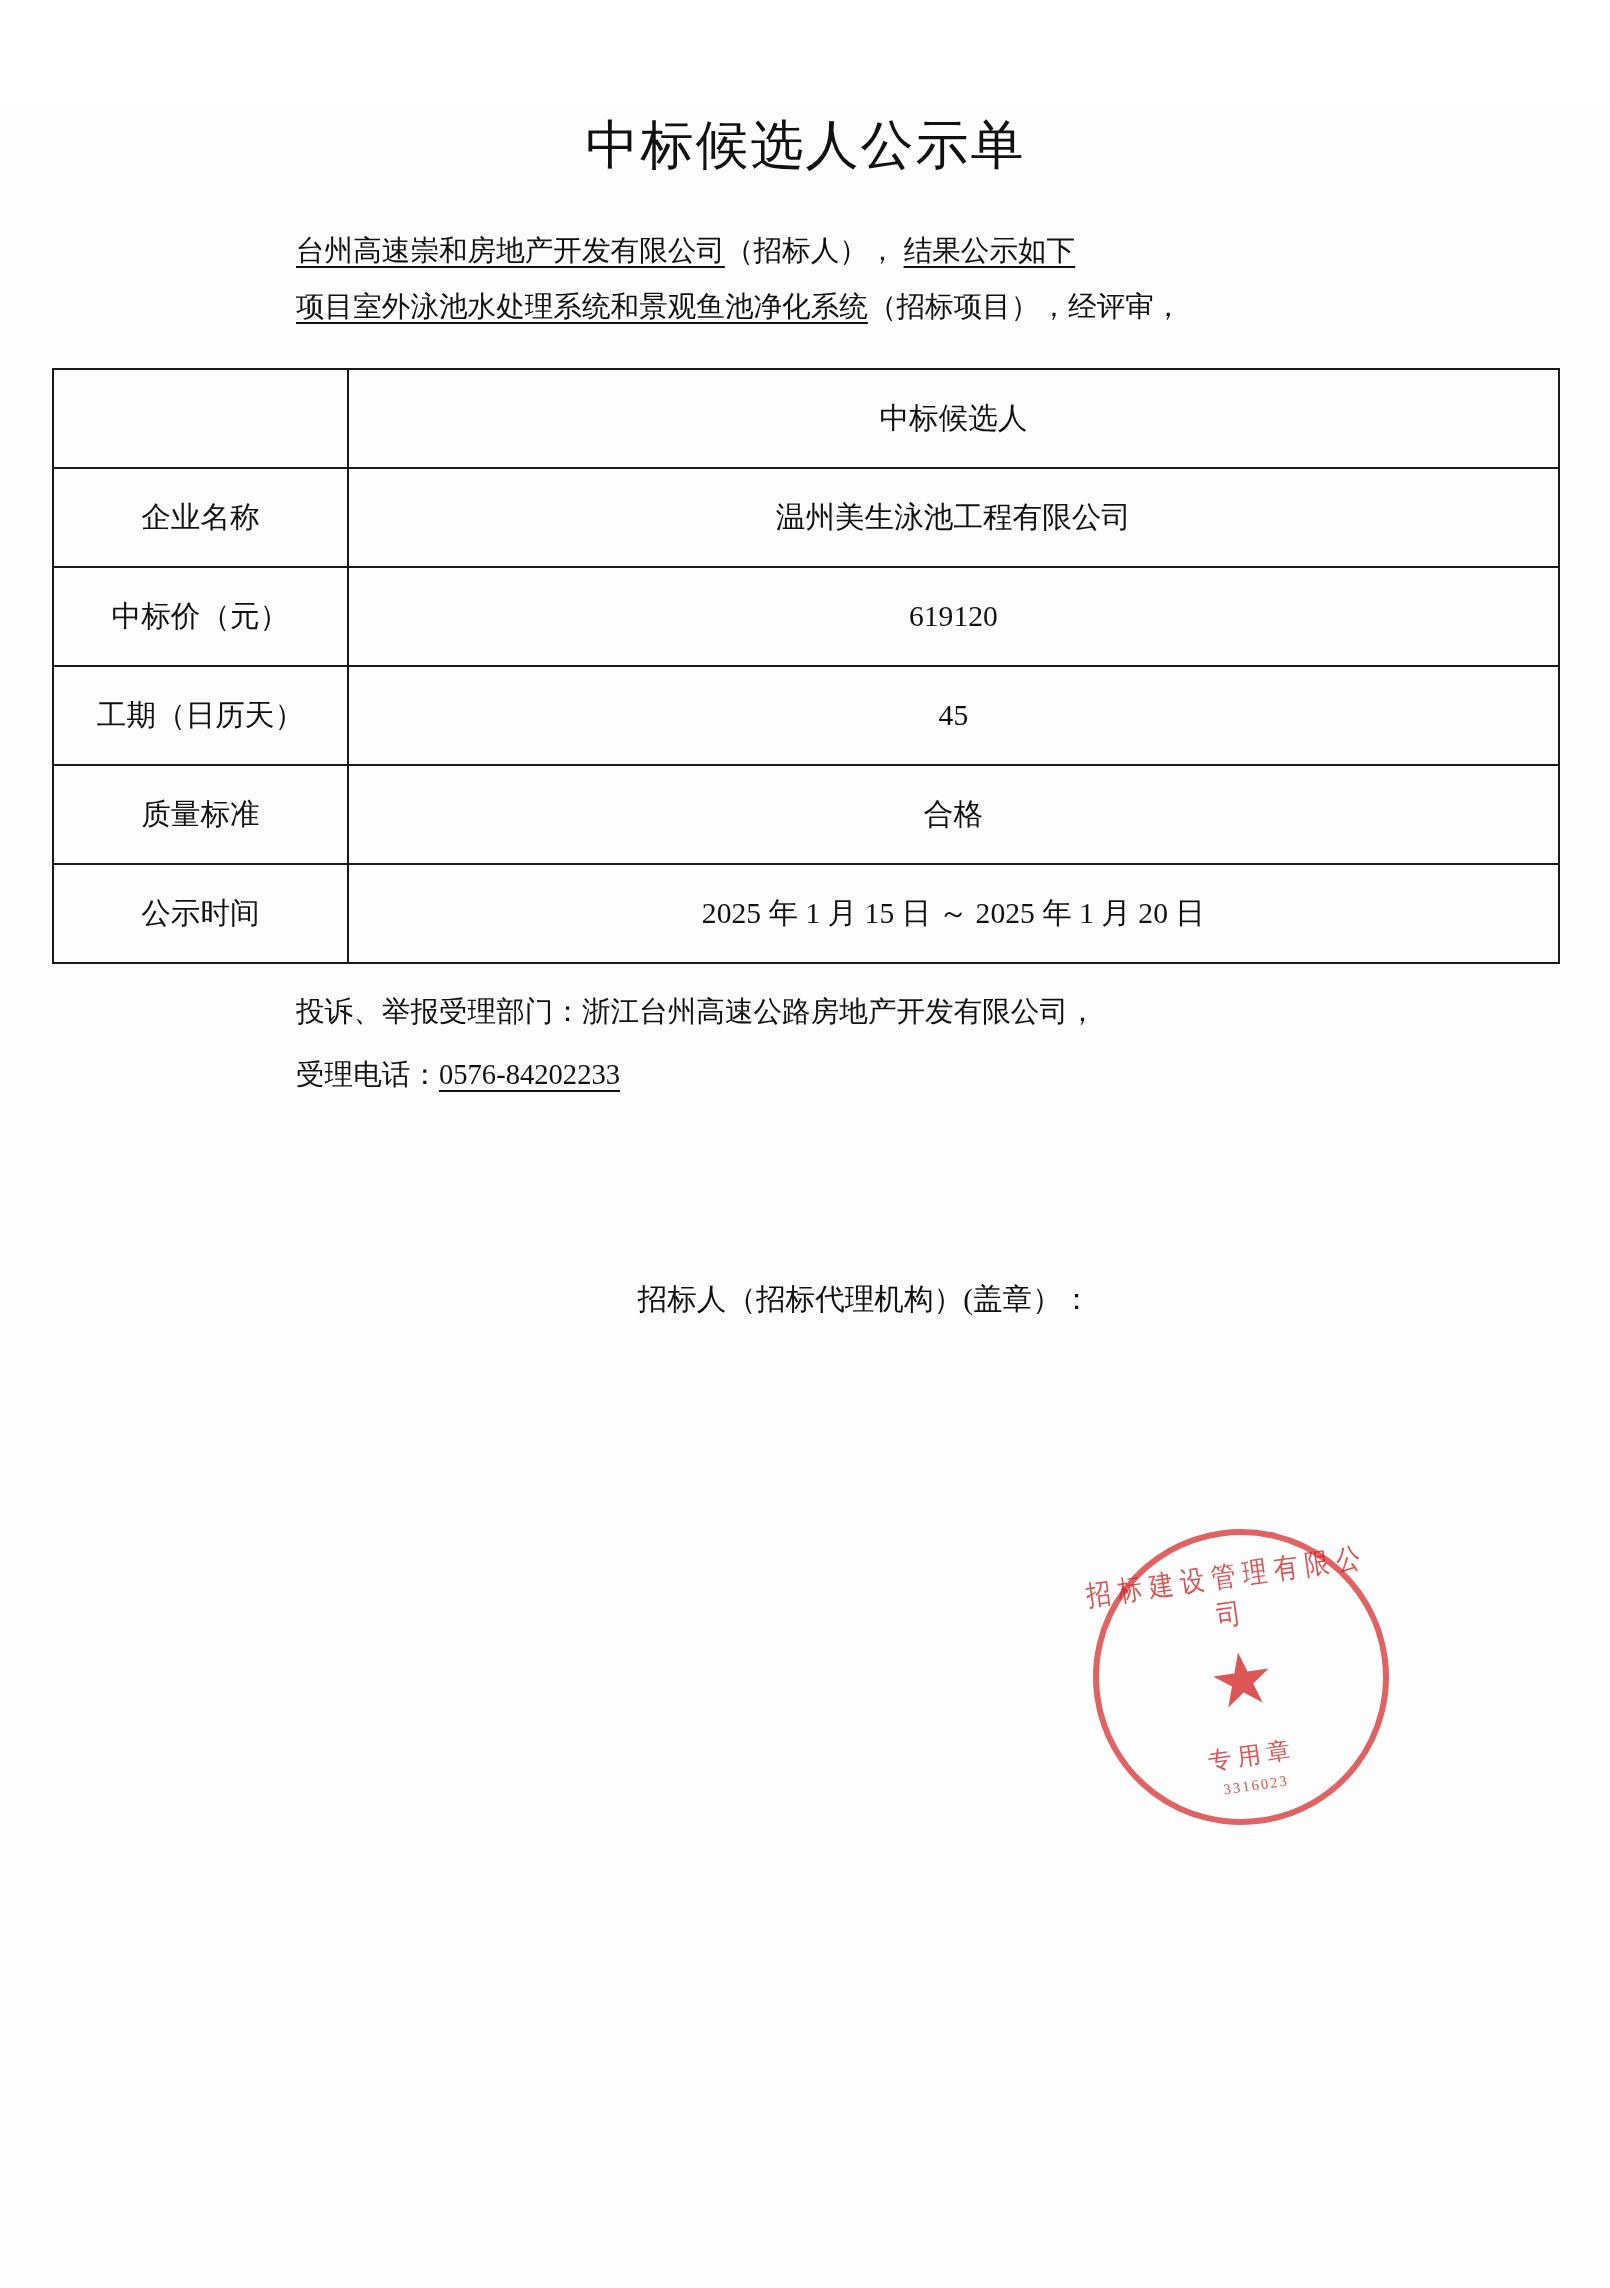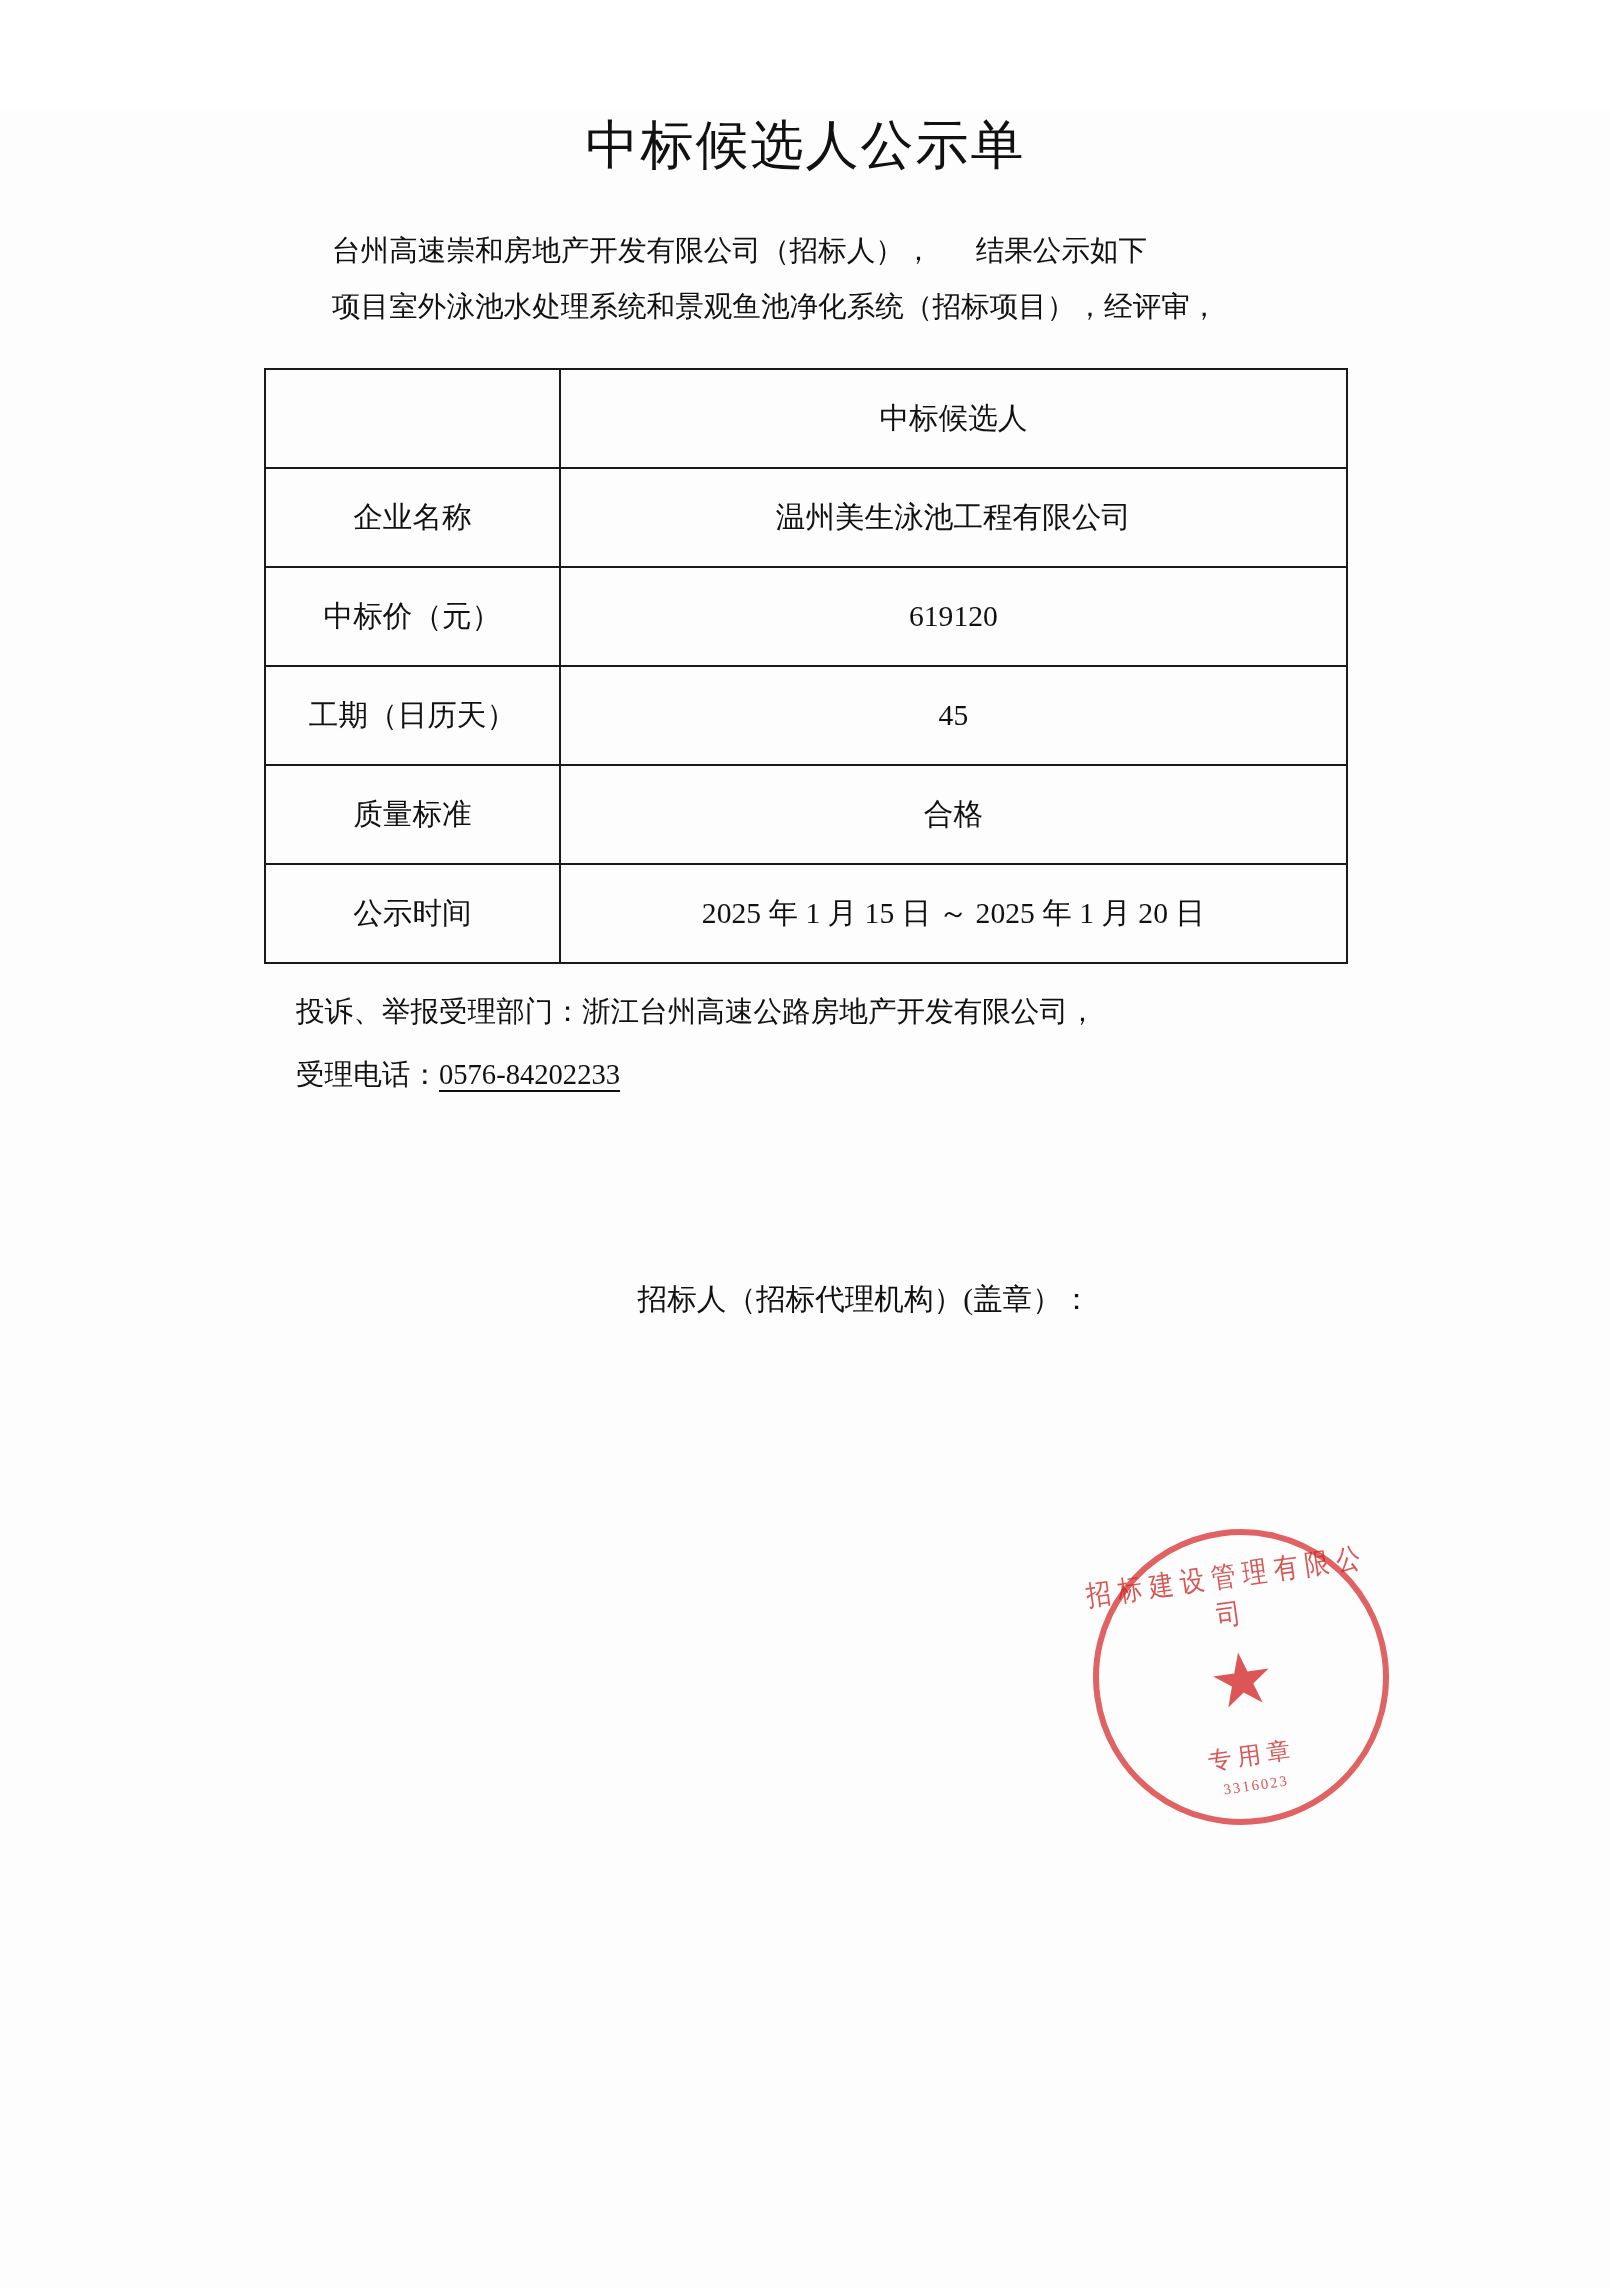--- a/index.html
+++ b/index.html
@@ -33,27 +33,27 @@
     margin: 41px 0 0 0;
     padding: 0 202px 0 296px;
     font-size: 28.6px;
     line-height: 1.95;
     text-align: left;
   }
   .intro .line {
     white-space: nowrap;
   }
   .ul {
+    text-decoration: underline;
     text-underline-offset: 5.9px;
-    margin-left: 36px;
   }
   table.result {
     border-collapse: collapse;
     margin: 33px auto 0 auto;
-    width: 1084px;
+    width: 1508px;
     table-layout: fixed;
   }
   table.result td {
     border: 2px solid #1a1a1a;
     height: 97px;
     font-size: 29.6px;
     text-align: center;
     vertical-align: middle;
     padding: 0 7.9px;
   }

